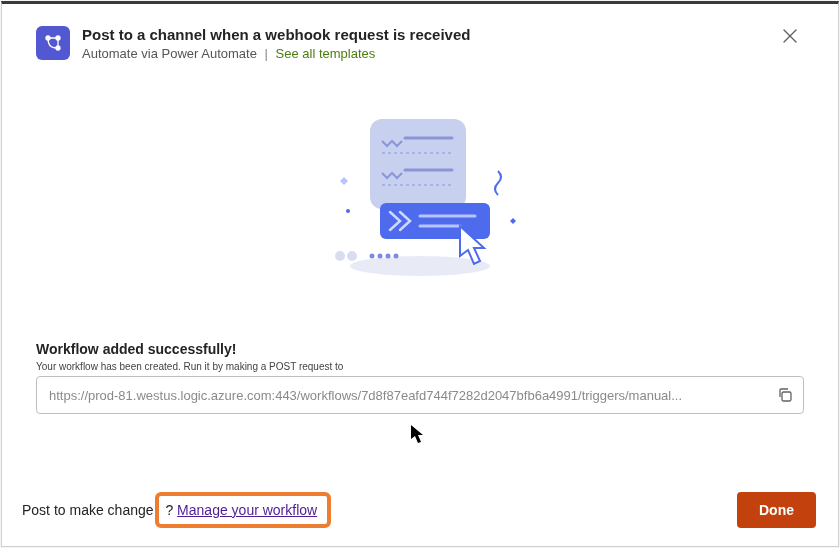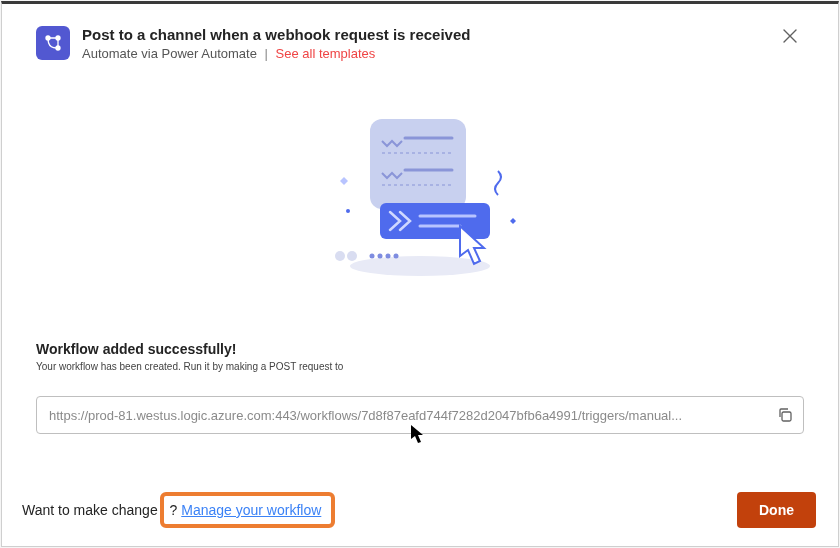--- a/index.html
+++ b/index.html
@@ -46,21 +46,21 @@
     color: #242424;
     line-height: 1.2;
   }
   .header-sub {
     font-size: 13px;
     color: #555;
     margin-top: 2px;
   }
   .header-sub .sep { margin: 0 4px; color: #888; }
   .header-sub a {
-    color: #ef4444;
+    color: #4d7c0f;
     text-decoration: none;
   }
   .close-btn {
     color: #616161;
     cursor: pointer;
     padding: 6px;
     margin-top: -4px;
   }
   .close-btn svg { width: 16px; height: 16px; display:block; }
   .illustration {
@@ -80,21 +80,21 @@
   .success-desc {
     font-size: 10px;
     color: #424242;
     margin-top: 4px;
   }
   .url-row {
     display: flex;
     align-items: stretch;
     border: 1px solid #bfbfbf;
     border-radius: 4px;
-    margin-top: 24px;
+    margin-top: 4px;
     background: #fff;
     height: 38px;
   }
   .url-input {
     flex: 1;
     border: none;
     padding: 0 12px;
     font-size: 13px;
     color: #8a8a8a;
     background: transparent;
@@ -118,21 +118,21 @@
     padding: 18px 22px 18px 20px;
     display: flex;
     align-items: center;
     justify-content: space-between;
   }
   .footer-left {
     font-size: 14px;
     color: #242424;
   }
   .manage-link {
-    color: #3b82f6;
+    color: #4c1d95;
     text-decoration: underline;
     text-align: right;
   }
   .highlight-box {
     display: inline-block;
     border: 4px solid #ed7d31;
     border-radius: 6px;
     padding: 6px 10px 6px 6px;
     margin-left: -2px;
   }
@@ -226,21 +226,21 @@
         <svg viewBox="0 0 16 16" fill="none" stroke="currentColor" stroke-width="1.3">
           <rect x="5" y="5" width="9" height="9" rx="1.5"></rect>
           <path d="M3 10 V3 a1 1 0 0 1 1 -1 h7"></path>
         </svg>
       </div>
     </div>
   </div>
 
   <div class="footer">
     <div class="footer-left">
-      <span>Want to make change</span>
+      <span>Post to make change</span>
       <span class="highlight-box">
         <span>? </span><a href="#" class="manage-link">Manage your workflow</a>
       </span>
     </div>
     <button class="done-btn">Done</button>
   </div>
 
 </div>
 
 <svg class="cursor" viewBox="0 0 14 20">

